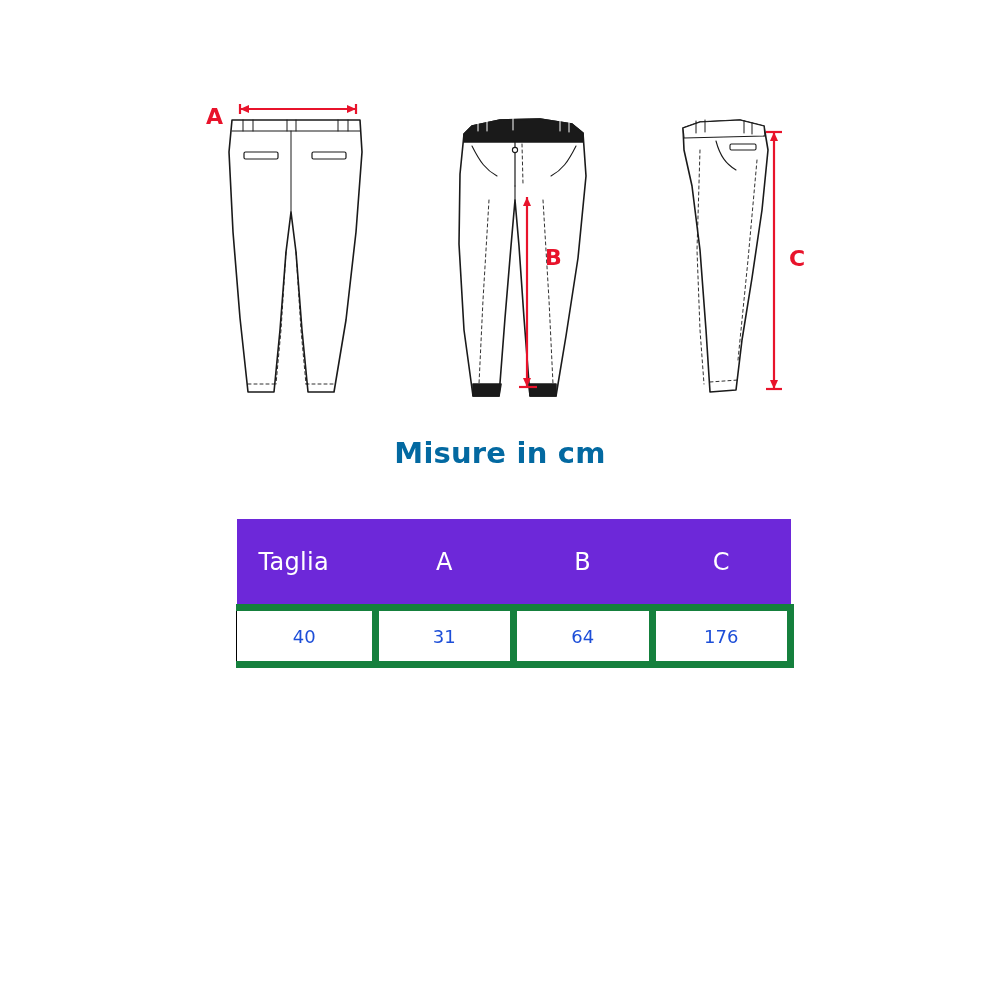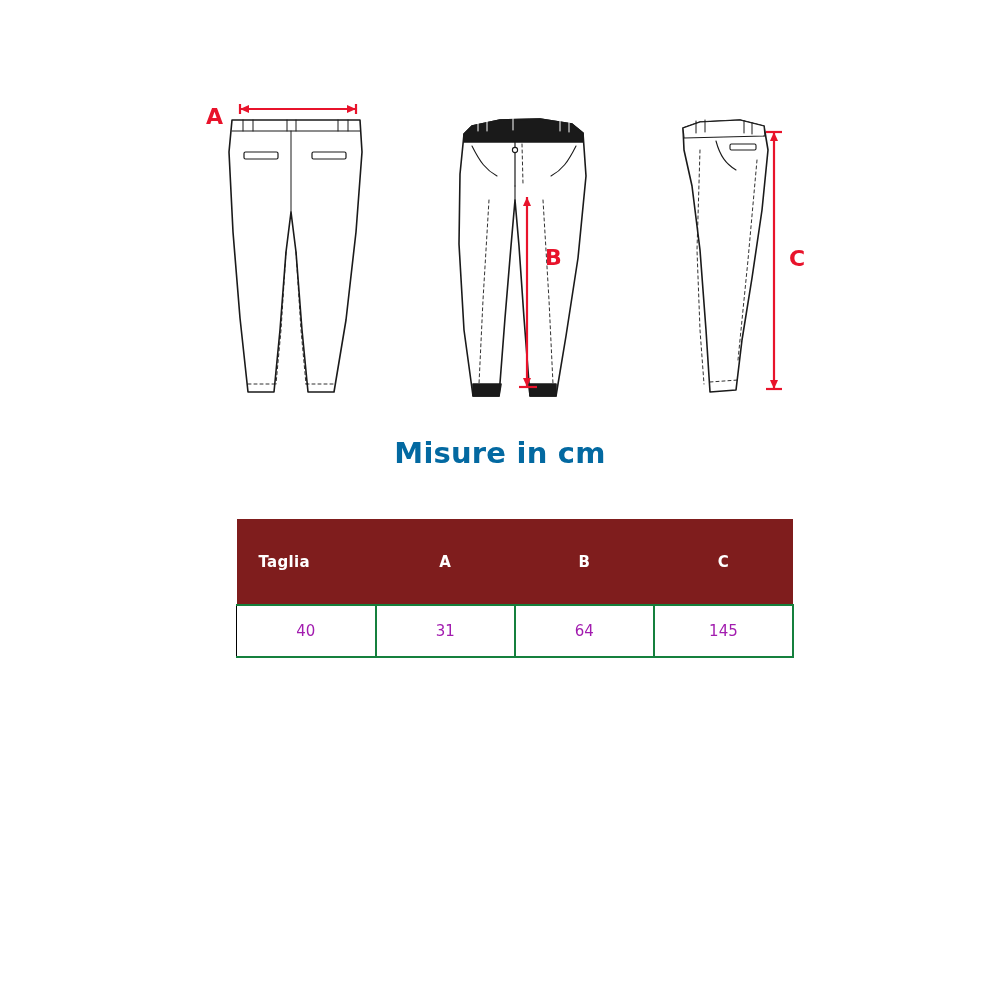--- a/index.html
+++ b/index.html
@@ -64,42 +64,42 @@
     left: 236px;
     top: 519px;
     width: 558px;
   }
   table.size-table {
     border-collapse: collapse;
     width: 558px;
     table-layout: fixed;
   }
   table.size-table thead th {
-    background: #7f1d1d;
+    background: #6d28d9;
     color: #ffffff;
-    font-size: 15px;
-    font-weight: bold;
+    font-size: 24px;
+    font-weight: normal;
     height: 83px;
     vertical-align: middle;
     text-align: center;
     border: none;
     letter-spacing: 0.3px;
   }
   table.size-table thead th.col-first {
     text-align: left;
     padding-left: 22px;
   }
   table.size-table tbody td {
     background: #ffffff;
-    color: #a21caf;
-    font-size: 15px;
+    color: #1d4ed8;
+    font-size: 18px;
     height: 48px;
     text-align: center;
     vertical-align: middle;
-    border: 2px solid #15803d;
+    border: 7px solid #15803d;
   }
   table.size-table tbody tr td:first-child {
     border-left: 1px solid #000000;
   }
 </style>
 </head>
 <body>
 
 <div class="page">
 
@@ -216,19 +216,19 @@
           <th>A</th>
           <th>B</th>
           <th>C</th>
         </tr>
       </thead>
       <tbody>
         <tr>
           <td>40</td>
           <td>31</td>
           <td>64</td>
-          <td>145</td>
+          <td>176</td>
         </tr>
       </tbody>
     </table>
   </div>
 
 </div>
 
 </body></html>

